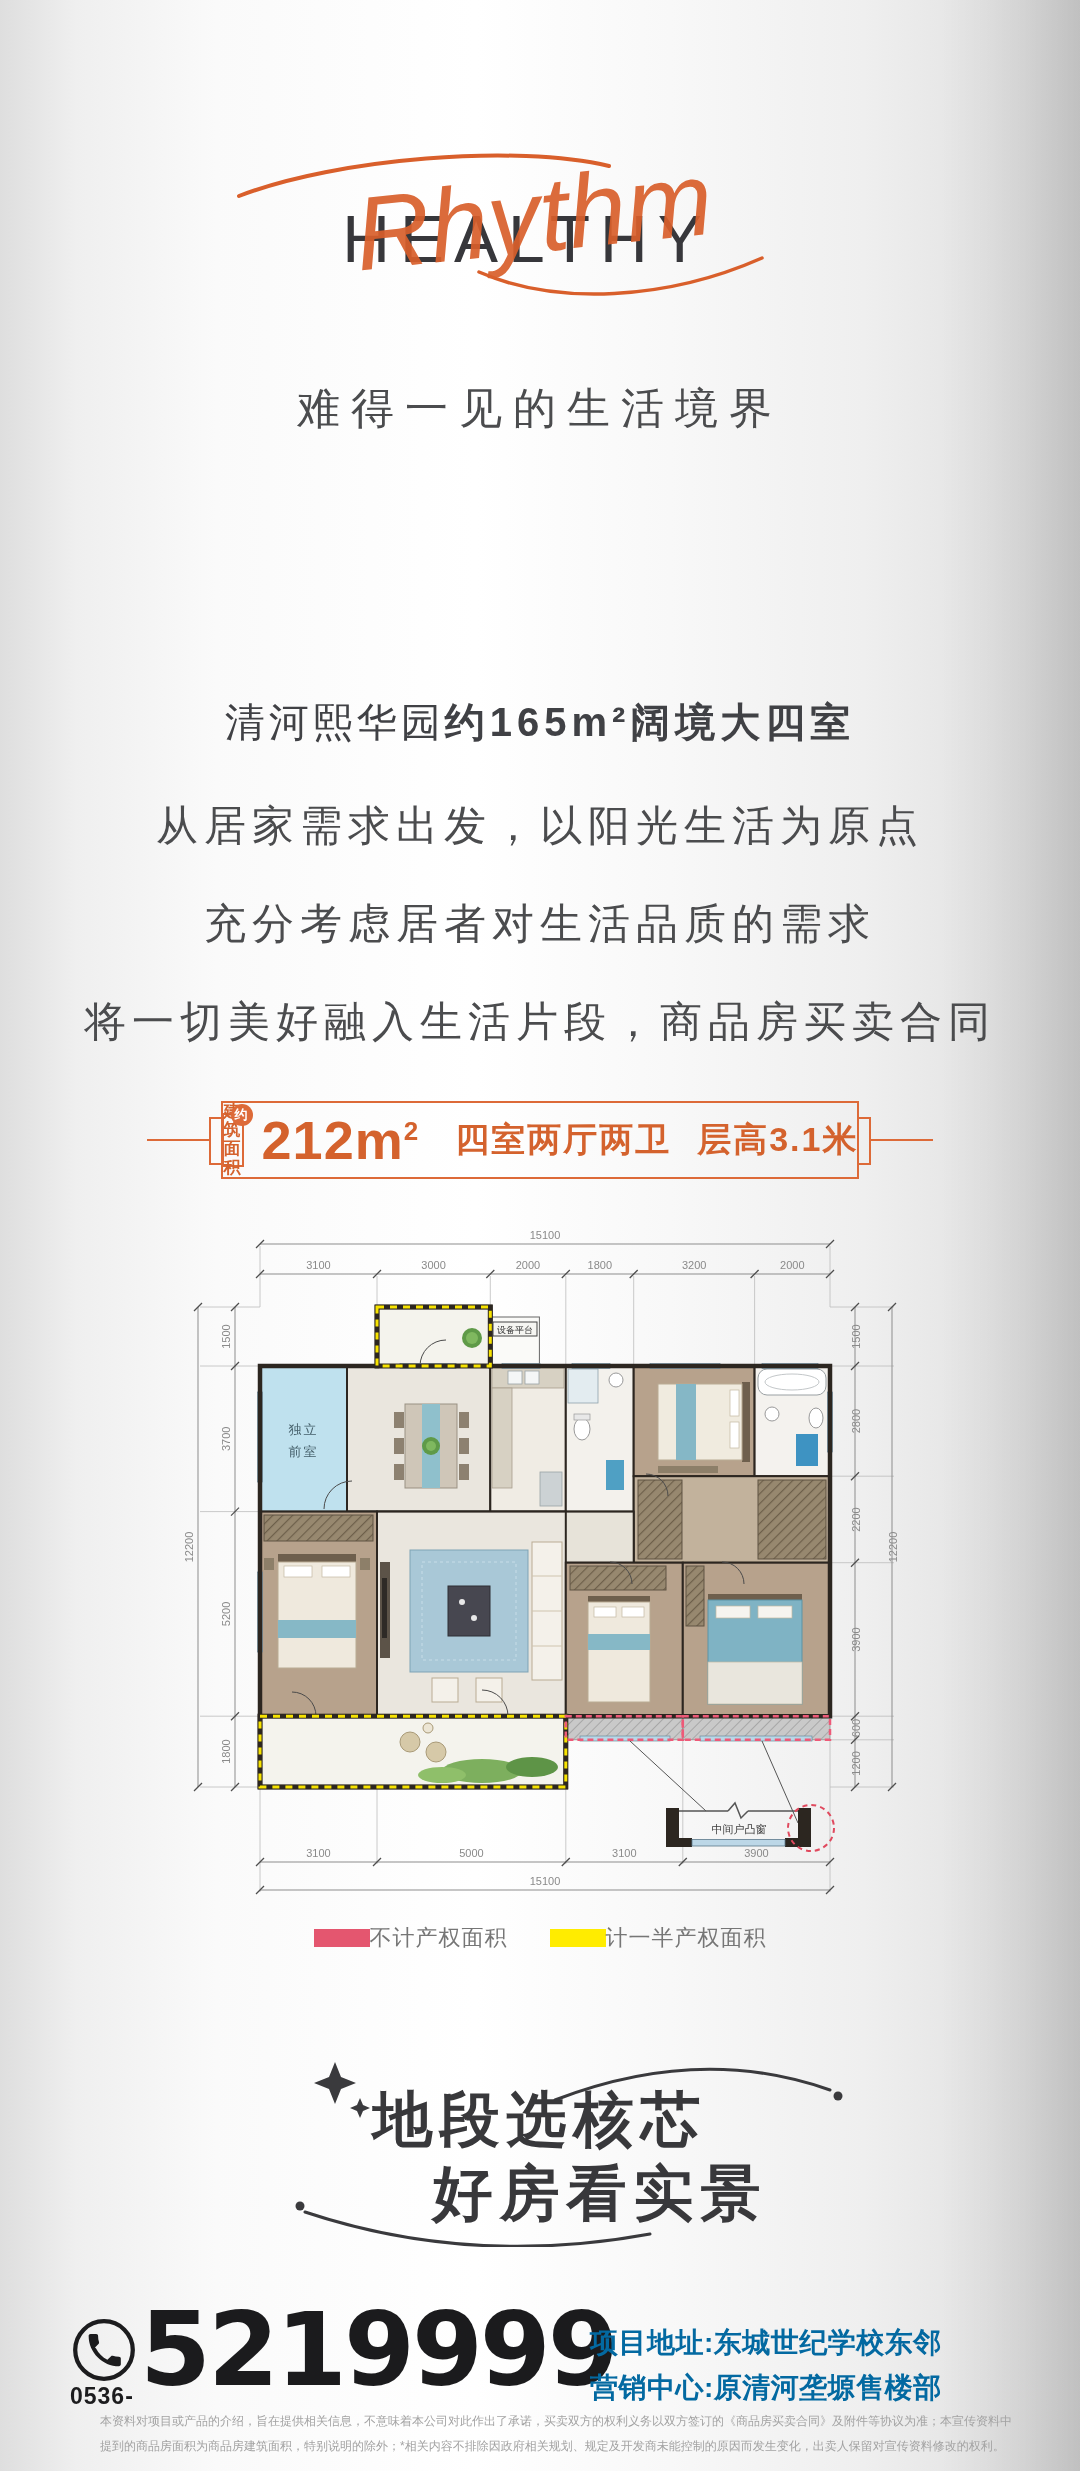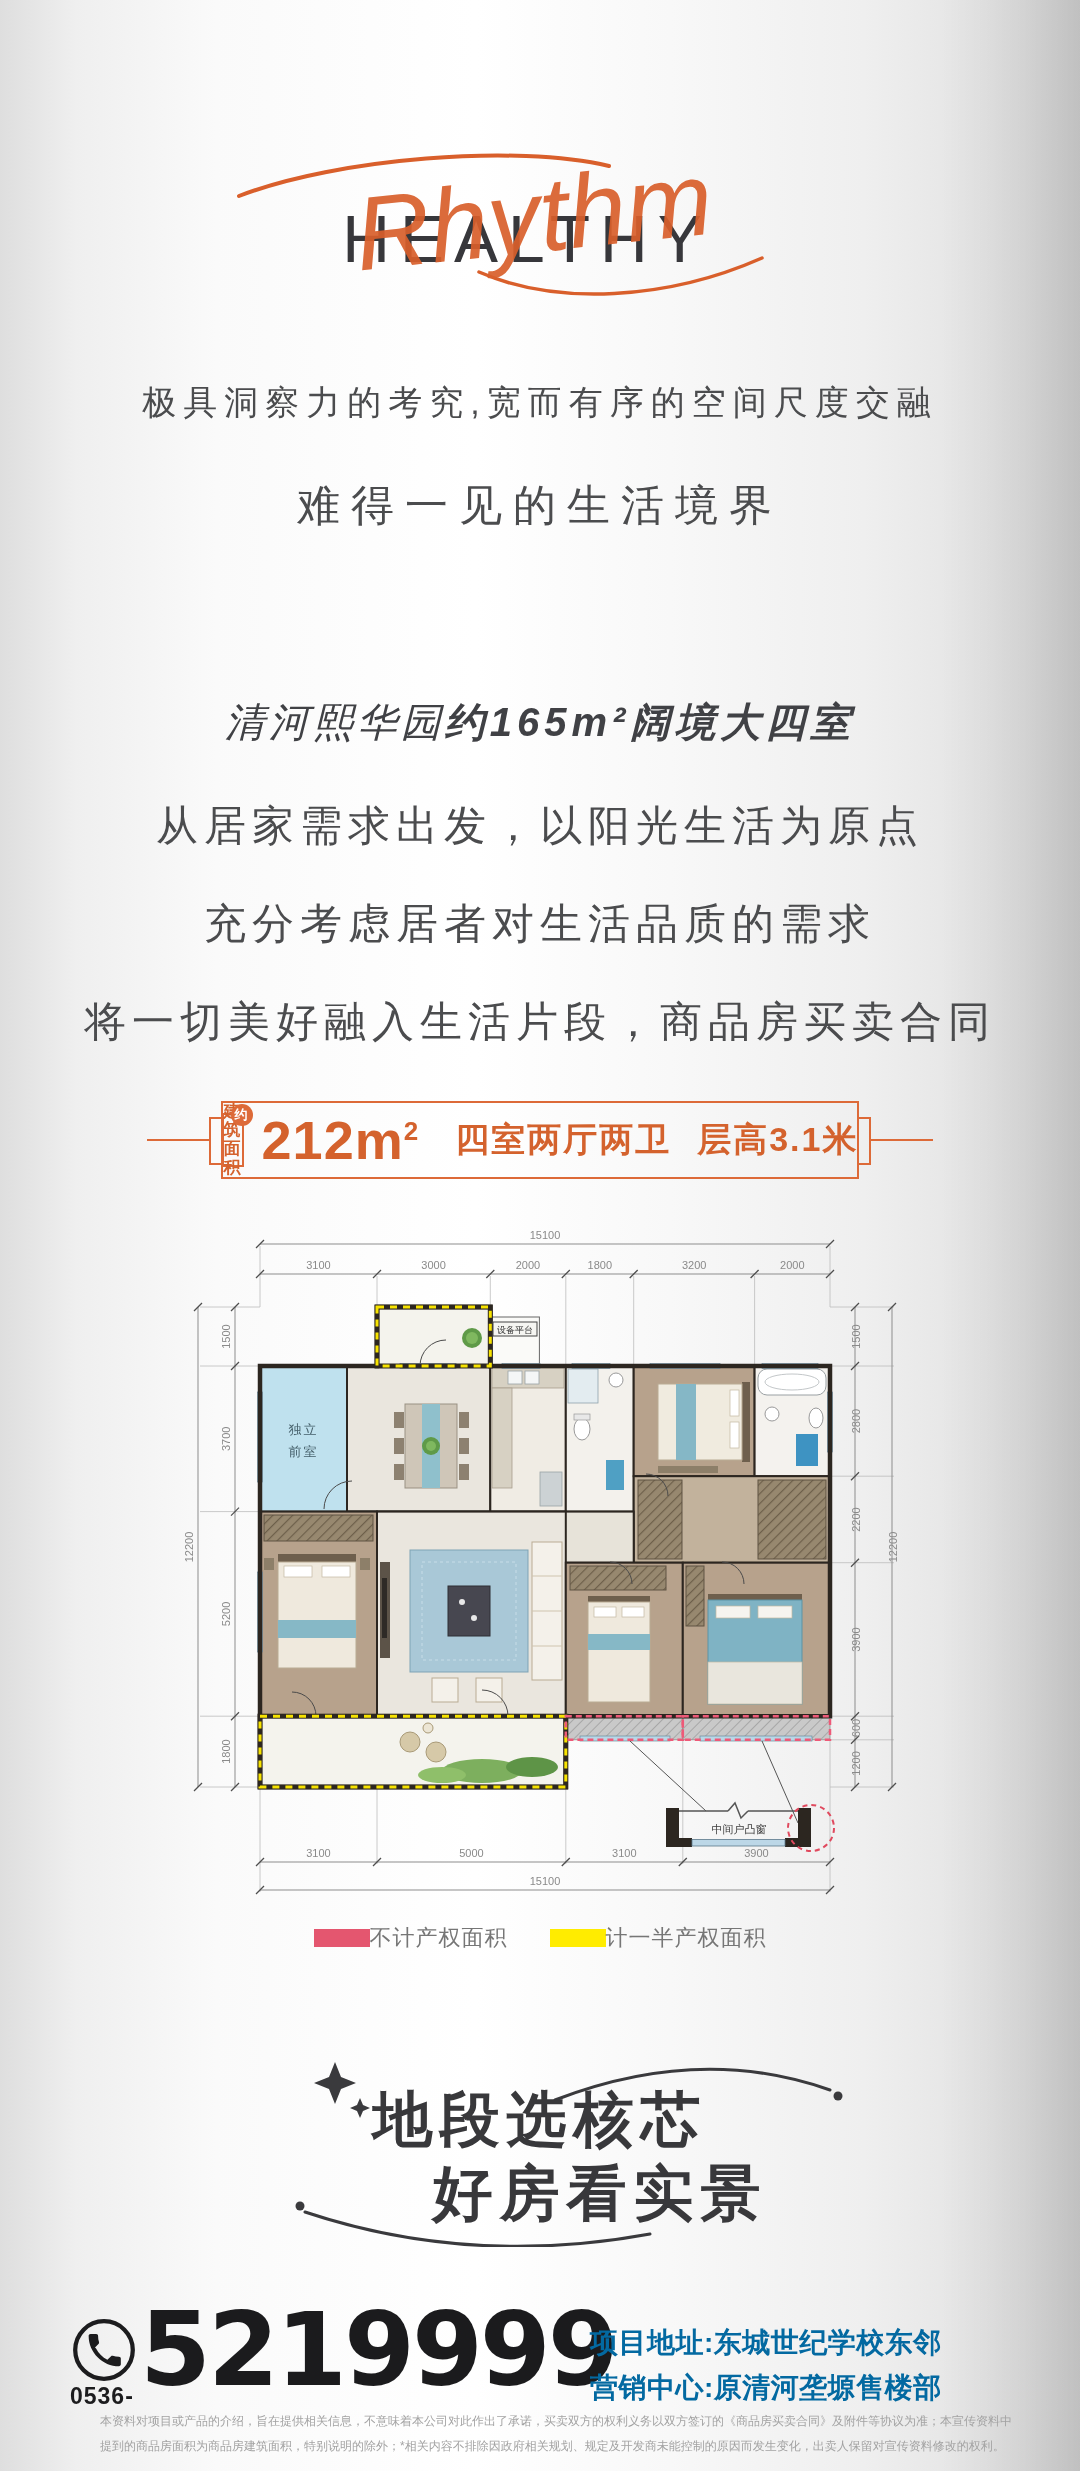--- a/index.html
+++ b/index.html
@@ -10,21 +10,21 @@
   }
   .shade-right{position:absolute;top:0;right:0;width:140px;height:100%;
     background:linear-gradient(90deg,rgba(0,0,0,0) 0%,rgba(0,0,0,0.05) 60%,rgba(0,0,0,0.10) 100%);}
   .abs{position:absolute;}
   
   .copy{left:0;right:0;text-align:center;color:#4b4c4e;}
   .copy .l{white-space:nowrap;}
   .intro .l1{font-size:34px;letter-spacing:13px;margin-bottom:51px;}
   .intro .l2{font-size:34px;letter-spacing:7px;margin-bottom:51px;}
   .intro .l3{font-size:43px;letter-spacing:11px;}
-  .bodyblock .hl{font-size:40px;letter-spacing:4px;margin-bottom:48px;color:#404145;font-style:italic;}
+  .bodyblock .hl{font-size:40px;letter-spacing:4px;margin-bottom:48px;color:#404145;}
   .bodyblock .hl b{font-weight:bold;letter-spacing:5px;}
   .bodyblock .bl{font-size:42px;letter-spacing:6px;margin-bottom:42px;font-family:Liberation Serif, serif;}
   
   .badge{left:50%;transform:translateX(-50%);top:1101px;width:634px;height:74px;
     border:2px solid #dd6a38;display:flex;align-items:center;justify-content:center;gap:18px;}
   .badge .endbar{position:absolute;top:14px;width:10px;height:44px;border:2px solid #dd6a38;background:transparent;}
   .badge .endbar.left{left:-14px;}
   .badge .endbar.right{right:-14px;}
   .badge .endline{position:absolute;top:36px;height:2px;width:62px;background:#dd6a38;}
   .badge .endline.left{left:-76px;}
@@ -61,21 +61,20 @@
 <div class="shade-right"></div>
 
 <svg class="abs" style="left:217px;top:110px;" width="620" height="190" viewBox="0 0 620 190">
   <path d="M22,86 C120,48 300,34 392,56" stroke="#d95f2b" stroke-width="4" fill="none" stroke-linecap="round"></path>
   <path d="M262,162 C340,196 450,190 545,148" stroke="#d95f2b" stroke-width="3.5" fill="none" stroke-linecap="round"></path>
   <text x="310" y="152" text-anchor="middle" font-family="Liberation Serif, serif" font-size="66" letter-spacing="10" fill="#37373b">HEALTHY</text>
   <text x="318" y="142" text-anchor="middle" font-family="DejaVu Serif, serif" font-style="italic" font-size="104" fill="#d95f2b" transform="rotate(-6 318 120)" opacity="0.92">Rhythm</text>
 </svg>
 
 <div class="abs copy intro" style="top:380px;">
-  <div class="l l2">极具洞察力的考究,宽而有序的空间尺度交融</div>
   <div class="l l3">难得一见的生活境界</div>
 </div>
 
 <div class="abs copy bodyblock" style="top:695px;">
   <div class="l hl"><span>清河熙华园</span><b>约165m²阔境大四室</b></div>
   <div class="l bl">从居家需求出发，以阳光生活为原点</div>
   <div class="l bl">充分考虑居者对生活品质的需求</div>
   <div class="l bl">将一切美好融入生活片段，商品房买卖合同</div>
 </div>
 

